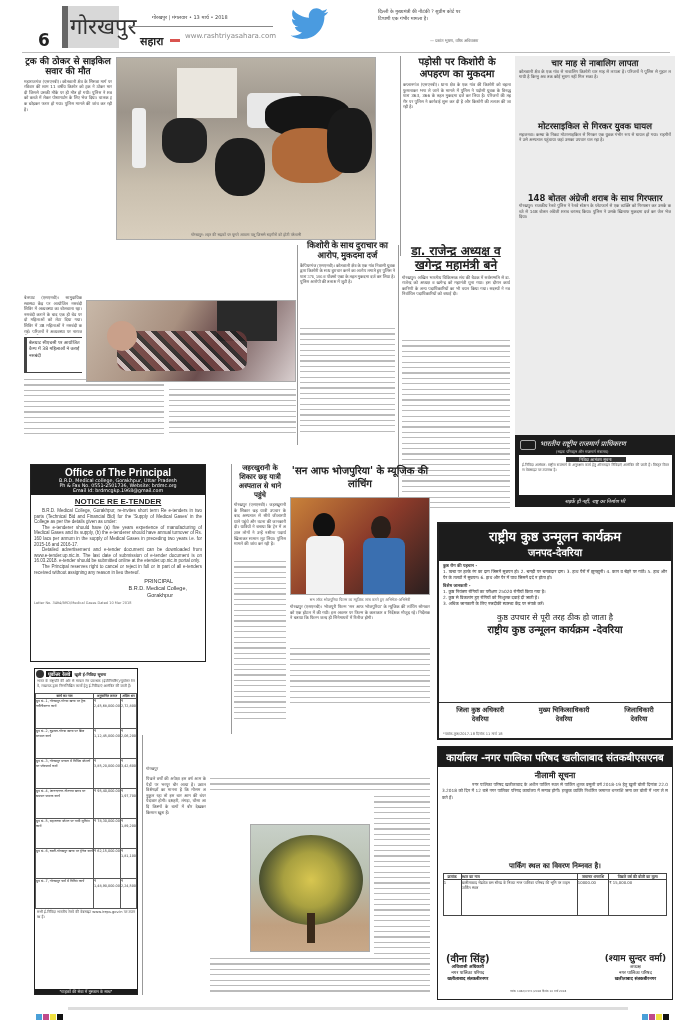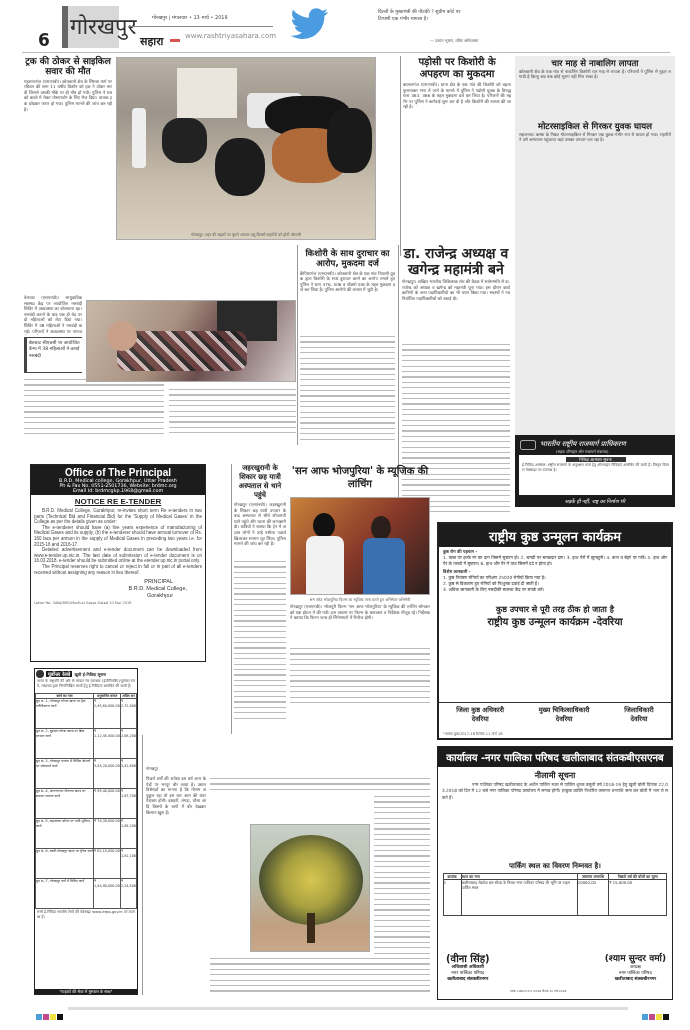--- a/index.html
+++ b/index.html
@@ -66,45 +66,49 @@
 
 <div class="abs" style="left:515px;top:56px;width:160px;height:390px;background:#ececec;">
   <div style="padding:3px 4px;">
     <div class="head-h" style="font-size:8.5px;">चार माह से नाबालिग लापता</div>
     <div class="txt" style="height:48px;">कोतवाली क्षेत्र के एक गांव से नाबालिग किशोरी चार माह से लापता है। परिजनों ने पुलिस से गुहार लगायी है किन्तु अब तक कोई सुराग नहीं मिल सका है।</div>
   </div>
   <div style="padding:2px 4px;">
     <div class="head-h" style="font-size:8.5px;">मोटरसाइकिल से गिरकर युवक घायल</div>
     <div class="txt" style="height:58px;">सहजनवा। कस्बा के निकट मोटरसाइकिल से गिरकर एक युवक गंभीर रूप से घायल हो गया। राहगीरों ने उसे अस्पताल पहुंचाया जहां उसका उपचार चल रहा है।</div>
   </div>
+  <div style="padding:2px 4px;">
+    <div class="head-h" style="font-size:8.5px;">148 बोतल अंग्रेजी शराब के साथ गिरफ्तार</div>
+    <div class="txt" style="height:72px;">गोरखपुर। राजकीय रेलवे पुलिस ने रेलवे स्टेशन के प्लेटफार्म से एक व्यक्ति को गिरफ्तार कर उसके कब्जे से 148 बोतल अंग्रेजी शराब बरामद किया। पुलिस ने उसके खिलाफ मुकदमा दर्ज कर जेल भेज दिया।</div>
+  </div>
 </div>
 
 <div class="abs" style="left:24px;top:245px;width:270px;height:195px;">
   <div class="abs txt" style="left:0;top:50px;width:58px;height:40px;">बेलघाट (एसएनबी)। सामुदायिक स्वास्थ्य केंद्र पर आयोजित नसबंदी शिविर में अव्यवस्था का बोलबाला रहा। नसबंदी कराने के बाद एक ही बेड पर दो महिलाओं को लेटा दिया गया। शिविर में 38 महिलाओं ने नसबंदी कराई। परिजनों ने अव्यवस्था पर नाराजगी जतायी।</div>
   <div class="abs" style="left:0;top:92px;width:58px;height:36px;border-top:1px solid #444;border-bottom:1px solid #444;border-left:3px solid #444;padding:2px;">
     <div style="font-size:4.6px;line-height:6.4px;color:#333;">बेलघाट सीएचसी पर आयोजित कैम्प में 38 महिलाओं ने कराई नसबंदी</div>
   </div>
   <div class="abs txt lines" style="left:0;top:132px;width:140px;height:60px;"></div>
   <div class="photo" style="left:62px;top:55px;width:210px;height:82px;background:linear-gradient(120deg,#c8b8a8,#a89080 40%,#6b4e4e 60%,#d9cfcf);">
     <div class="abs" style="left:130px;top:0;width:60px;height:40px;background:#2a2a2a;"></div>
     <div class="abs" style="left:30px;top:30px;width:130px;height:40px;background:repeating-linear-gradient(45deg,#6b3b3b 0 6px,#d8c8c8 6px 10px,#222 10px 14px);opacity:.8;border-radius:10px"></div>
     <div class="abs" style="left:20px;top:20px;width:30px;height:30px;background:#c9a08a;border-radius:50%"></div>
   </div>
   <div class="abs txt lines" style="left:145px;top:142px;width:127px;height:50px;"></div>
 </div>
 
 <div class="vrule" style="left:297px;top:245px;height:200px"></div>
-<div class="abs" style="left:300px;top:249px;width:95px;height:200px;">
+<div class="abs" style="left:300px;top:241px;width:95px;height:200px;font-family:Liberation Serif, serif;">
   <div class="head-h" style="font-size:8.5px;">किशोरी के साथ दुराचार का आरोप, मुकदमा दर्ज</div>
   <div class="txt" style="margin-top:2px;height:60px;">कैंपियरगंज (एसएनबी)। कोतवाली क्षेत्र के एक गांव निवासी युवक द्वारा किशोरी के साथ दुराचार करने का आरोप लगाते हुए पुलिस ने धारा 376, 506 व पॉक्सो एक्ट के तहत मुकदमा दर्ज कर लिया है। पुलिस आरोपी की तलाश में जुटी है।</div>
   <div class="txt lines" style="height:110px;margin-top:3px"></div>
 </div>
 <div class="vrule" style="left:398px;top:245px;height:270px"></div>
 <div class="abs" style="left:402px;top:245px;width:108px;height:270px;">
-  <div class="head-h" style="font-size:14px;">डा. राजेन्द्र अध्यक्ष व खगेन्द्र महामंत्री बने</div>
+  <div class="head-h" style="font-size:12px;text-decoration:underline;">डा. राजेन्द्र अध्यक्ष व खगेन्द्र महामंत्री बने</div>
   <div class="txt" style="margin-top:2px;height:60px;">गोरखपुर। अखिल भारतीय चिकित्सक संघ की बैठक में सर्वसम्मति से डा. राजेन्द्र को अध्यक्ष व खगेन्द्र को महामंत्री चुना गया। इस दौरान कार्यकारिणी के अन्य पदाधिकारियों का भी चयन किया गया। सदस्यों ने नवनिर्वाचित पदाधिकारियों को बधाई दी।</div>
   <div class="txt lines" style="height:170px;margin-top:3px"></div>
 </div>
 
 <div class="box" style="left:515px;top:435px;width:160px;height:72px;background:#1c1c1c;border-color:#1c1c1c;">
   <div class="abs" style="left:4px;top:4px;width:16px;height:10px;border:1px solid #aaa;border-radius:2px"></div>
   <div class="abs" style="left:24px;top:3px;font-size:7px;color:#fff;font-style:italic;">भारतीय राष्ट्रीय राजमार्ग प्राधिकरण</div>
   <div class="abs" style="left:40px;top:13px;font-size:3.8px;color:#ddd;">(सड़क परिवहन और राजमार्ग मंत्रालय)</div>
   <div class="abs" style="left:3px;top:19px;width:153px;height:40px;background:#fff;">
     <div style="margin:2px auto 0;width:60px;background:#333;color:#fff;font-size:4px;text-align:center;">निविदा आमंत्रण सूचना</div>
@@ -152,30 +156,31 @@
     <div class="abs" style="left:72px;top:40px;width:42px;height:58px;background:#3a6fb0;border-radius:8px 8px 0 0"></div>
   </div>
   <div class="abs cap" style="left:0;top:133px;width:140px;">सन ऑफ भोजपुरिया फिल्म का म्यूजिक लांच करते हुए अभिनेता-अभिनेत्री</div>
   <div class="abs txt" style="left:0;top:140px;width:140px;height:40px;">गोरखपुर (एसएनबी)। भोजपुरी फिल्म 'सन आफ भोजपुरिया' के म्यूजिक की लांचिंग सोमवार को एक होटल में की गयी। इस अवसर पर फिल्म के कलाकार व निर्देशक मौजूद रहे। निर्देशक ने बताया कि फिल्म जल्द ही सिनेमाघरों में रिलीज होगी।</div>
   <div class="abs txt lines" style="left:0;top:182px;width:140px;height:60px;"></div>
 </div>
 
 <div class="box" style="left:437px;top:522px;width:236px;height:218px;border-width:2px;">
   <div style="background:#1c1c1c;color:#fff;text-align:center;padding:3px 0 2px;">
     <div style="font-weight:bold;font-size:13px;">राष्ट्रीय कुष्ठ उन्मूलन कार्यक्रम</div>
+    <div style="font-weight:bold;font-size:10px;">जनपद-देवरिया</div>
   </div>
   <div style="padding:2px 4px;font-size:4.3px;line-height:5.8px;color:#333;">
     <div style="font-weight:bold;">कुष्ठ रोग की पहचान -</div>
     <div style="text-align:justify;">1. त्वचा पर हल्के रंग का दाग जिसमें सुन्नपन हो। 2. चमड़ी पर चमकदार दाग। 3. हाथ पैरों में झुनझुनी। 4. कान व चेहरे पर गांठें। 5. हाथ और पैर के तलवों में सुन्नपन। 6. हाथ और पैर में घाव जिसमें दर्द न होता हो।</div>
     <div style="font-weight:bold;margin-top:3px">विशेष जानकारी -</div>
     <div>1. <span>कुष्ठ नियंत्रण रोगियों का परीक्षण 25020 रोगीयों किया गया है।</span></div>
     <div>2. <span>कुष्ठ से विकलांग हुए रोगियों को निःशुल्क दवाई दी जाती है।</span></div>
     <div>3. <span>अधिक जानकारी के लिए नजदीकी स्वास्थ्य केंद्र पर संपर्क करें।</span></div>
   </div>
-  <div style="text-align:center;font-weight:bold;font-size:8px;margin-top:8px">कुष्ठ उपचार से पूरी तरह ठीक हो जाता है</div>
+  <div style="text-align:center;font-weight:normal;font-size:8px;margin-top:2px">कुष्ठ उपचार से पूरी तरह ठीक हो जाता है</div>
   <div style="text-align:center;font-weight:bold;font-size:10px;">राष्ट्रीय कुष्ठ उन्मूलन कार्यक्रम -देवरिया</div>
   <div class="hrule" style="left:0;top:178px;width:100%;background:#333"></div>
   <div class="abs" style="left:0;top:181px;width:100%;display:flex;justify-content:space-around;font-size:6.5px;font-weight:bold;text-align:center;">
     <div>
         <div>जिला कुष्ठ अधिकारी</div>
         <div>देवरिया</div>
       </div>
     <div>
         <div>मुख्य चिकित्साधिकारी</div>
         <div>देवरिया</div>

